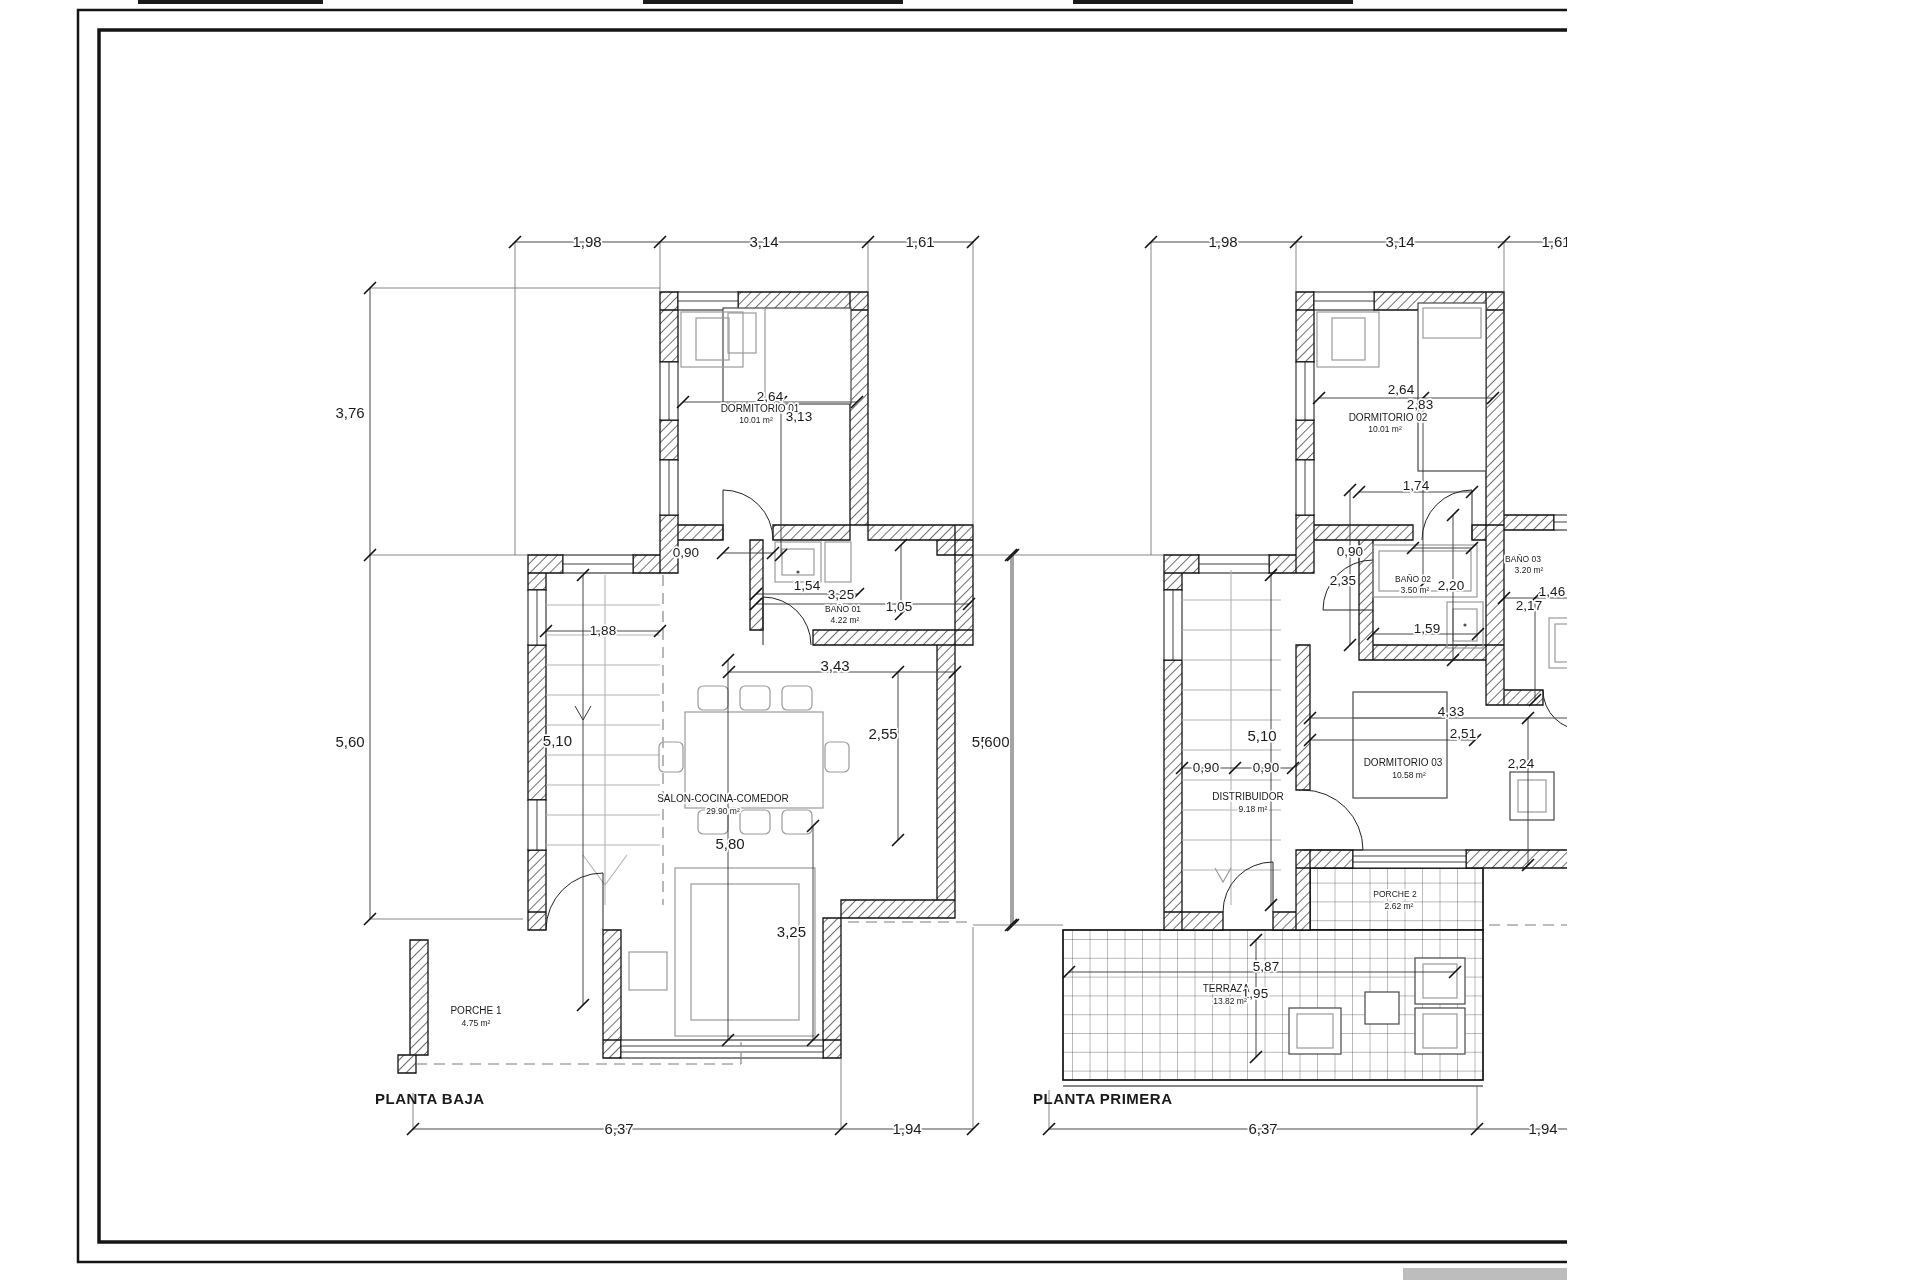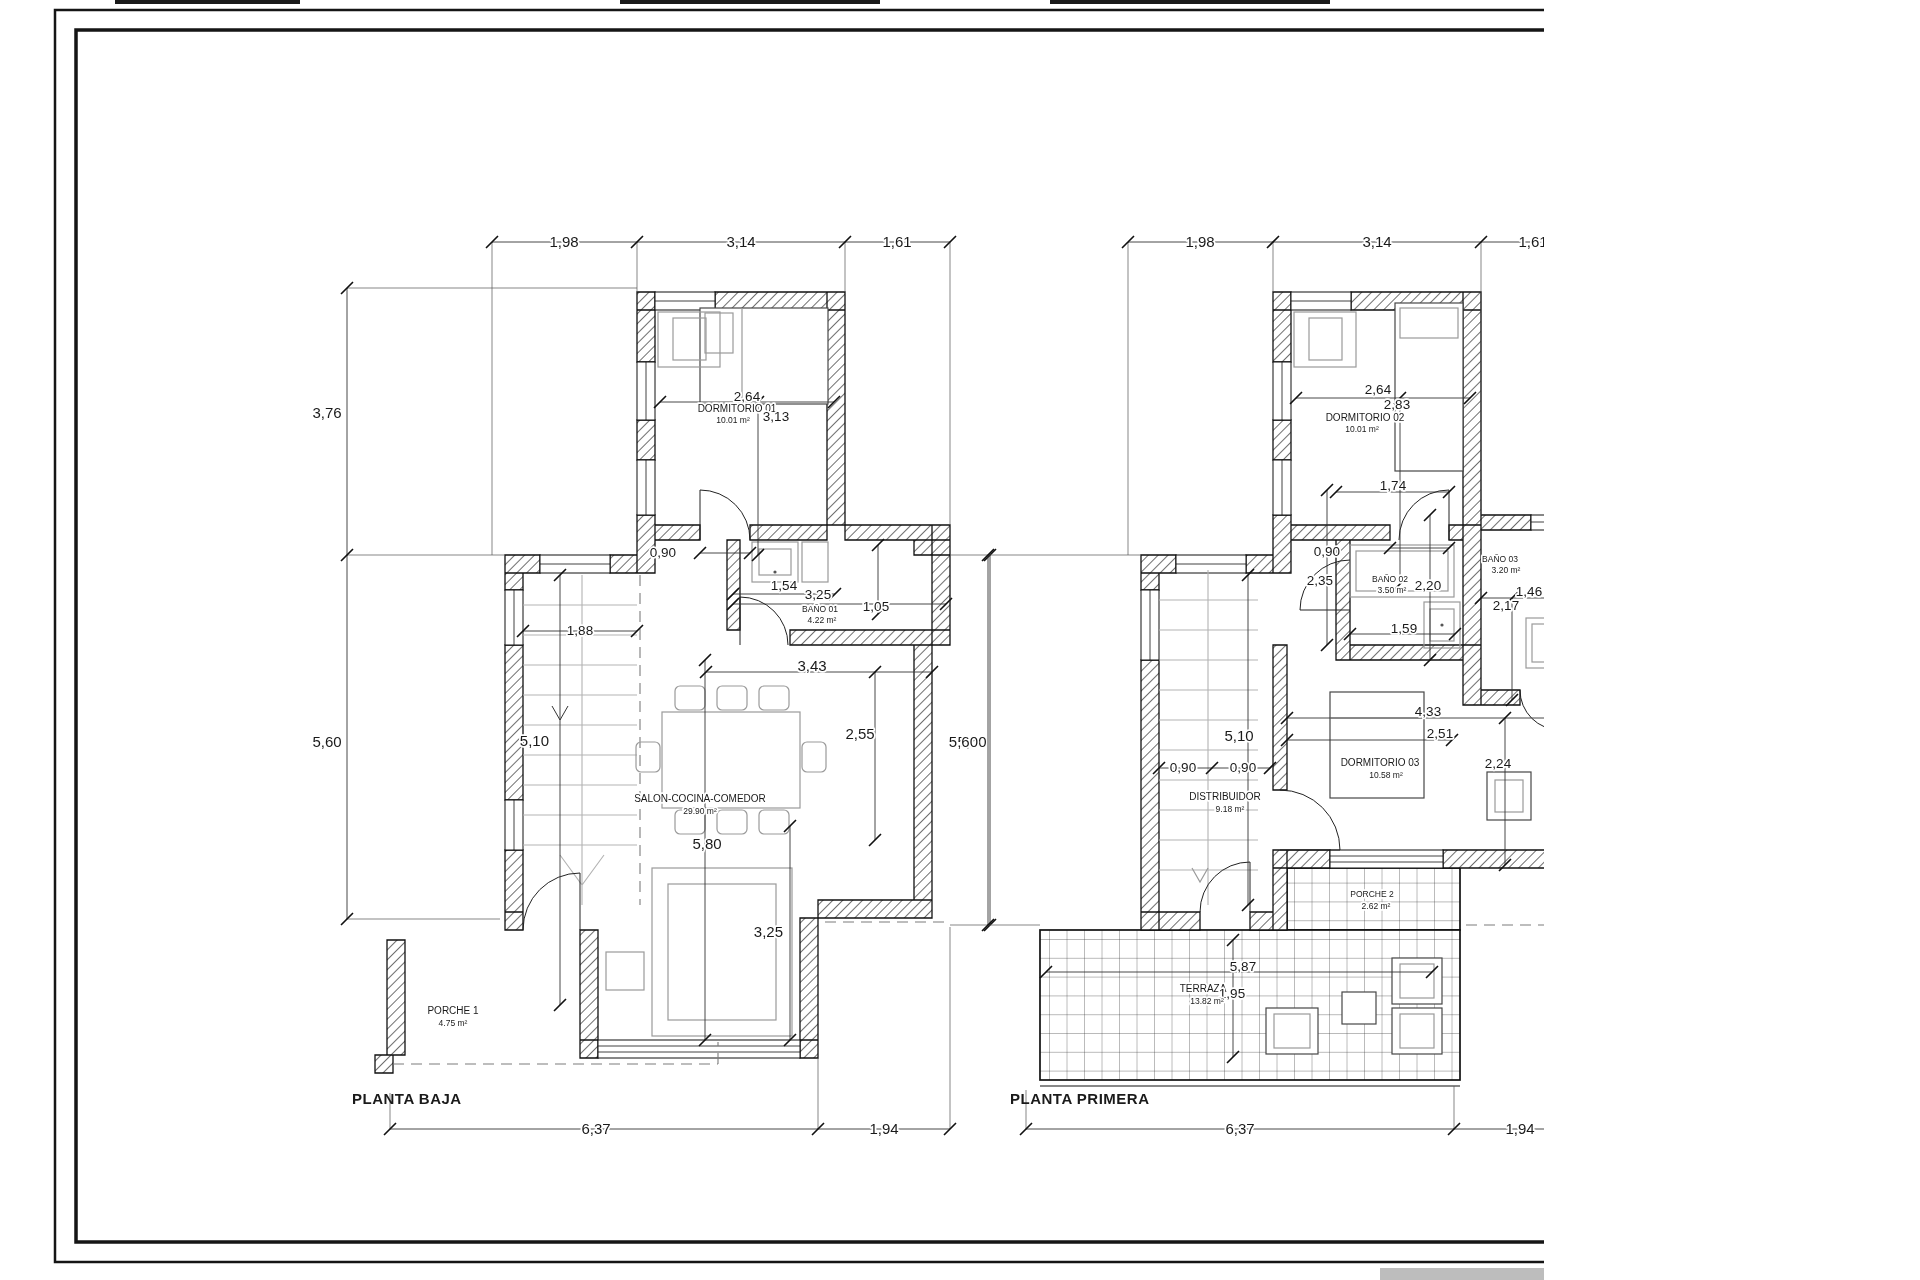--- a/index.html
+++ b/index.html
@@ -1,17 +1,17 @@
 <!DOCTYPE html>
 <html><head>
 <meta charset="utf-8">
 <style>
   html,body{margin:0;padding:0;background:#fff;}
   .sheet{position:relative;width:1544px;height:1280px;background:#fff;overflow:hidden;
-         font-family:"Liberation Sans",sans-serif;}
+         font-family:"Liberation Sans",sans-serif;margin-left:23px;}
   svg text{font-family:"Liberation Sans",sans-serif;fill:#1a1a1a;text-anchor:middle;}
   .dim{font-size:15px;}
   .dimS{font-size:13.5px;}
   .room{font-size:10px;}
   .area{font-size:8.5px;}
   .ptitle{font-size:15px;font-weight:bold;letter-spacing:.5px;}
   .start{text-anchor:start;}
   .end{text-anchor:end;}
   .halo{paint-order:stroke;stroke:#fff;stroke-width:3.5px;stroke-linejoin:round;}
   .wall{fill:url(#hatch);stroke:#111;stroke-width:1.3;}

